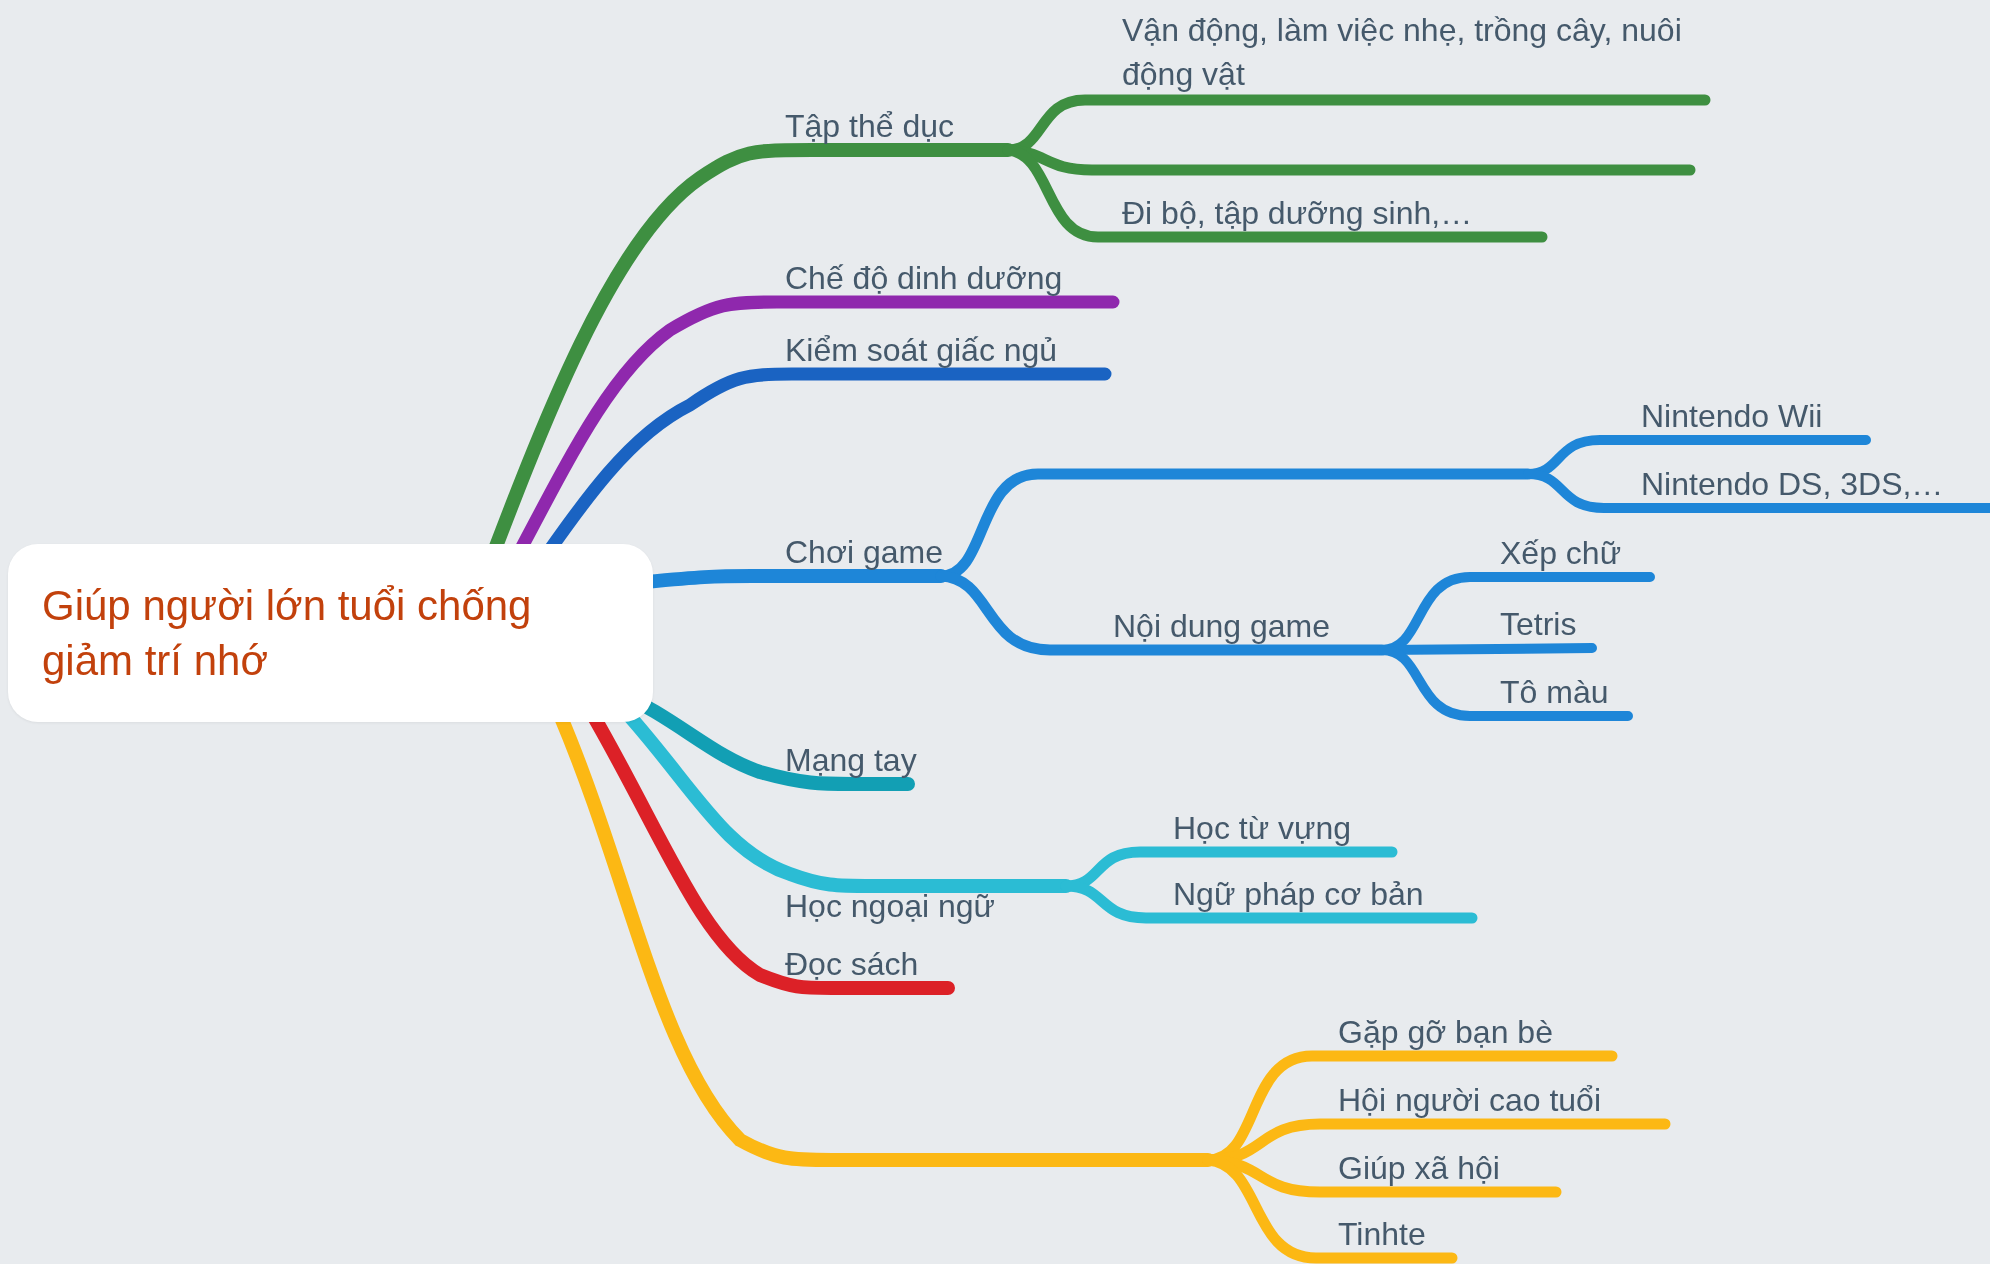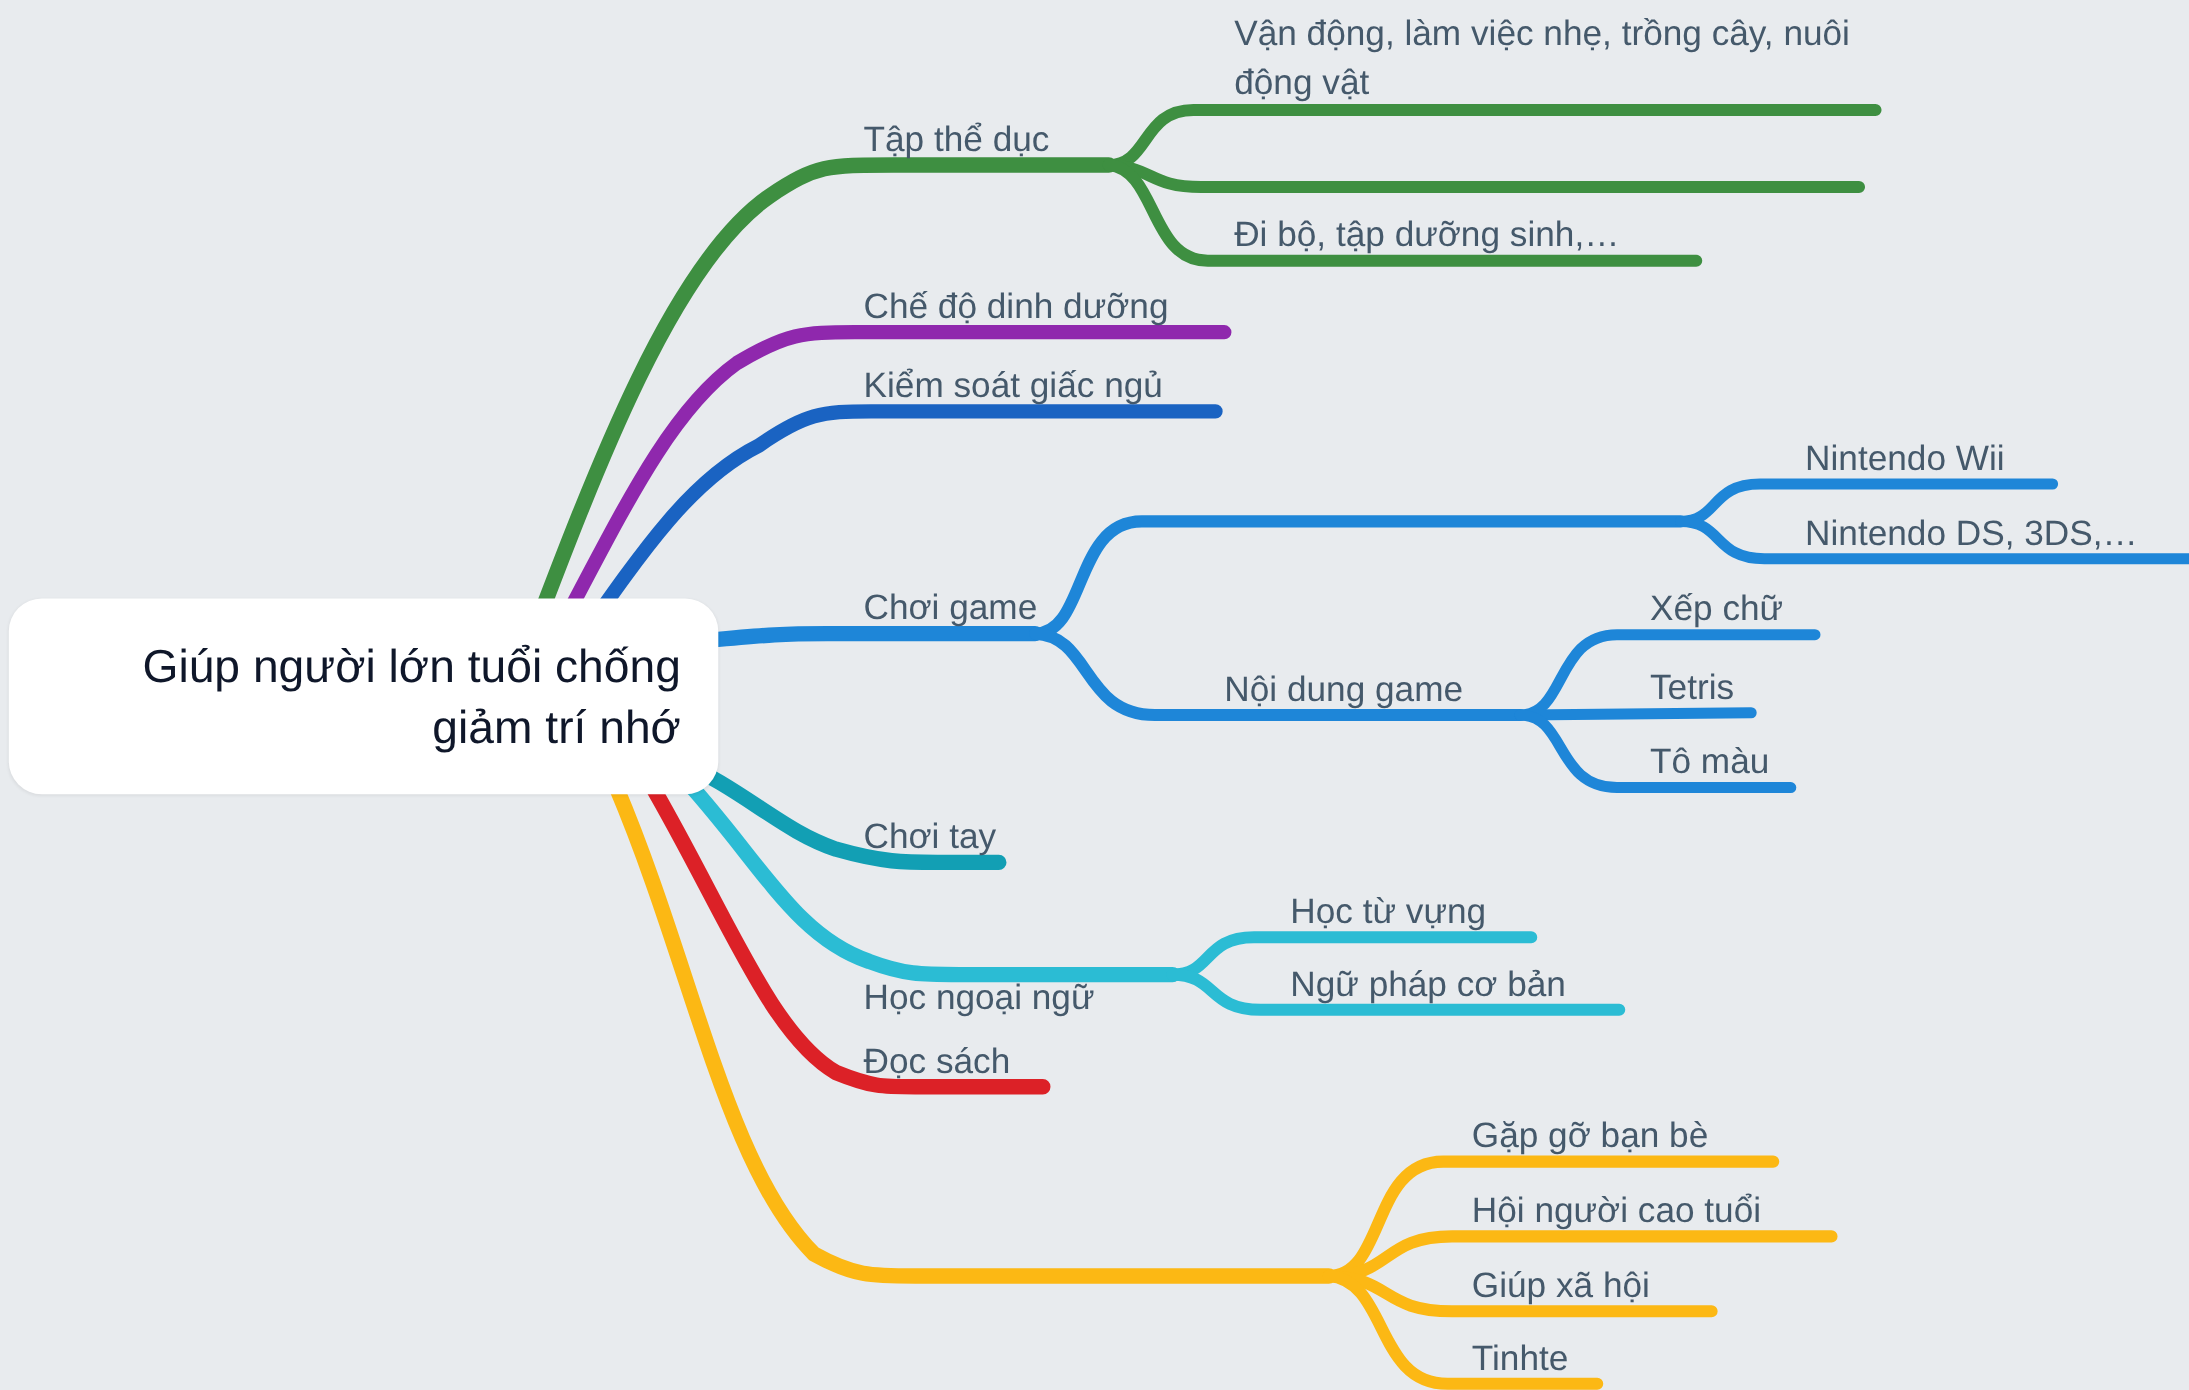--- a/index.html
+++ b/index.html
@@ -11,21 +11,21 @@
   }
   #stage{position:absolute;left:0;top:0;width:1990px;height:1264px;}
   svg.links{position:absolute;left:0;top:0;z-index:1;}
   .root-node{
     position:absolute;left:8px;top:544px;width:645px;height:178px;
     background:#ffffff;border-radius:30px;z-index:2;
     display:flex;align-items:center;justify-content:center;
     box-shadow:0 1px 3px rgba(0,0,0,0.06);
   }
   .root-node .root-label{
-    color:#0f172a;font-size:42px;line-height:1.32;text-align:right;
+    color:#c2410c;font-size:42px;line-height:1.32;text-align:left;
     padding:0 34px;
   }
   .label{
     position:absolute;z-index:3;
     color:#45596b;font-size:32px;line-height:44px;white-space:nowrap;
   }
   .label.wrap{white-space:normal;width:590px;}
 </style>
 </head>
 <body>
@@ -84,21 +84,21 @@
   </svg>
 
   <div class="root-node">
     <div class="root-label">Giúp người lớn tuổi chống giảm trí nhớ</div>
   </div>
 
   <div class="label" style="left:785px;top:104px">Tập thể dục</div>
   <div class="label" style="left:785px;top:256px">Chế độ dinh dưỡng</div>
   <div class="label" style="left:785px;top:328px">Kiểm soát giấc ngủ</div>
   <div class="label" style="left:785px;top:530px">Chơi game</div>
-  <div class="label" style="left:785px;top:738px">Chơi tay</div>
+  <div class="label" style="left:785px;top:738px">Mạng tay</div>
   <div class="label" style="left:785px;top:884px">Học ngoại ngữ</div>
   <div class="label" style="left:785px;top:942px">Đọc sách</div>
 
   <div class="label wrap" style="left:1122px;top:8px">Vận động, làm việc nhẹ, trồng cây, nuôi động vật</div>
   <div class="label" style="left:1122px;top:191px">Đi bộ, tập dưỡng sinh,…</div>
 
   <div class="label" style="left:1641px;top:394px">Nintendo Wii</div>
   <div class="label" style="left:1641px;top:462px">Nintendo DS, 3DS,…</div>
   <div class="label" style="left:1113px;top:604px">Nội dung game</div>
   <div class="label" style="left:1500px;top:531px">Xếp chữ</div>

